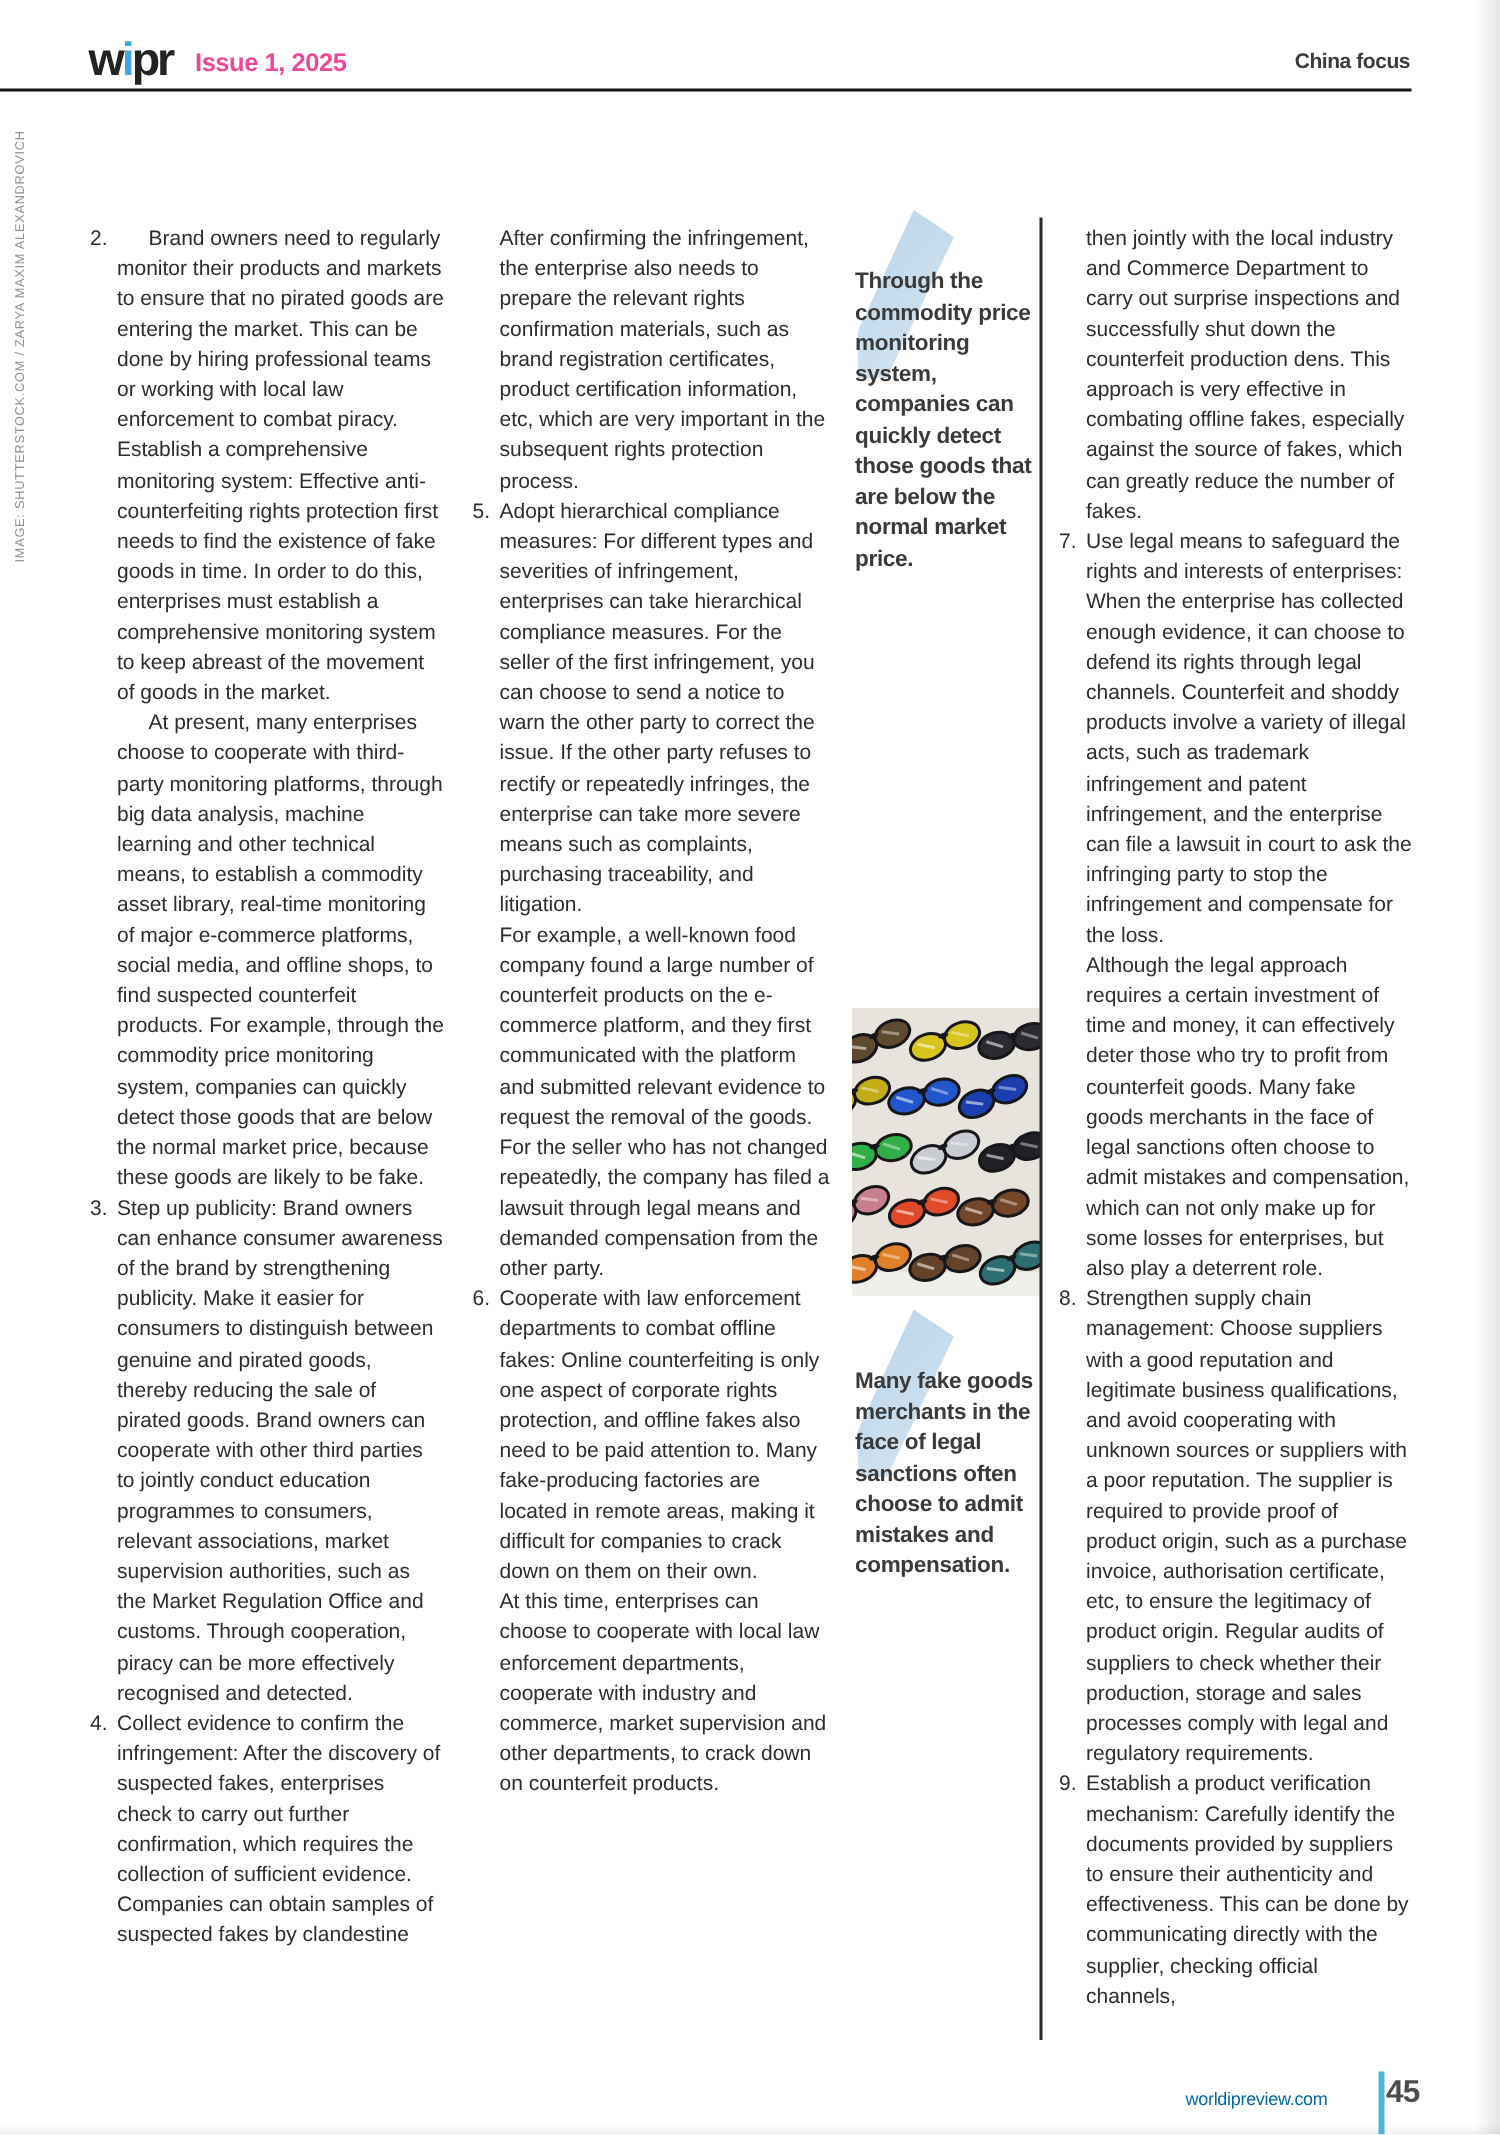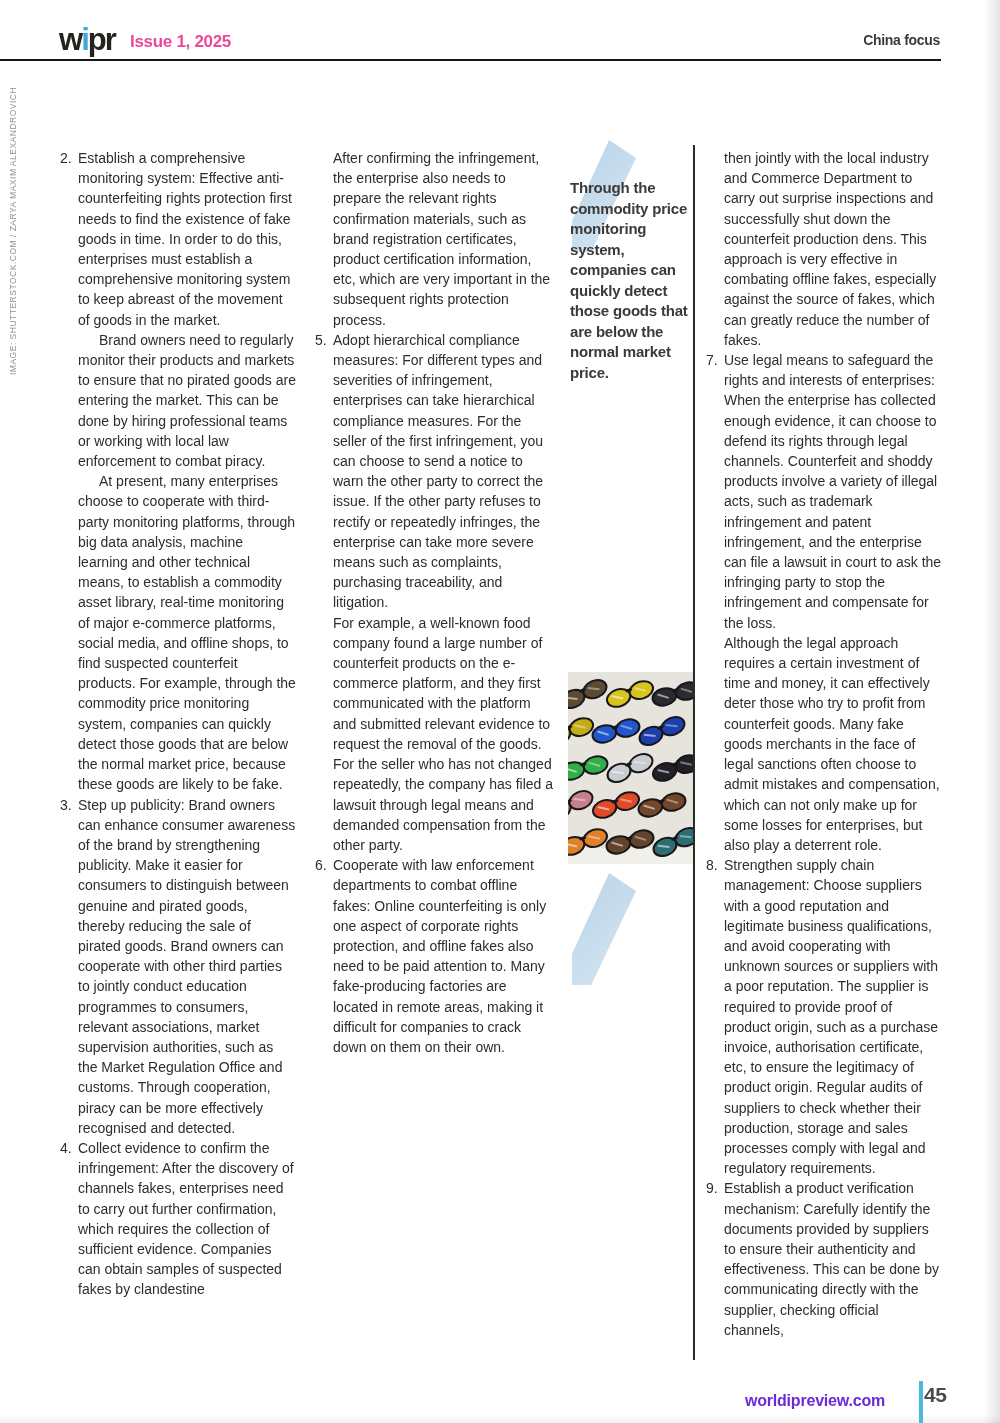--- a/index.html
+++ b/index.html
@@ -42,66 +42,67 @@
   #quote1{top:0;}
   #quote2{top:733px;}
   .ribbon{position:absolute;left:2px;top:0;width:64px;height:112px;
         background:linear-gradient(135deg,#b9d4e9,#d6e6f2);
         clip-path:polygon(0% 72%,58% 0%,100% 16%,30% 100%,0% 100%);}
   .quote-text{position:relative;}
   .photo{position:absolute;left:-2px;top:532px;width:126px;height:192px;}
   .photo svg{display:block;width:126px;height:192px;}
 
   
-  .site{position:absolute;right:115px;top:1392px;font-size:16px;font-weight:700;
-        color:#6d28d9;letter-spacing:-0.2px;}
+  .site{position:absolute;right:115px;top:1392px;font-size:12px;font-weight:400;
+        color:#0369a1;letter-spacing:-0.2px;}
   .footer-bar{position:absolute;left:919px;top:1381px;width:4px;height:42px;background:#49b8da;}
   .pagenum{position:absolute;left:924px;top:1383px;width:26px;text-align:left;
         font-size:21px;font-weight:700;color:#4c4c4c;letter-spacing:-0.5px;}
 </style>
 </head>
 <body>
 
 <div class="page">
 
   <div class="logo"><span>w</span><span class="blue">i</span><span>pr</span></div>
   <div class="issue">Issue 1, 2025</div>
   <div class="section">China focus</div>
   <div class="header-rule"></div>
 
   <div class="credit">IMAGE: SHUTTERSTOCK.COM / ZARYA MAXIM ALEXANDROVICH</div>
 
   <div class="col" id="col1">
       <div class="item">
         <span class="num">2.</span>
+        <div class="para indent">Brand owners need to regularly monitor their products and markets to ensure that no pirated goods are entering the market. This can be done by hiring professional teams or working with local law enforcement to combat piracy.</div>
         <div class="para">Establish a comprehensive monitoring system: Effective anti-counterfeiting rights protection first needs to find the existence of fake goods in time. In order to do this, enterprises must establish a comprehensive monitoring system to keep abreast of the movement of goods in the market.</div>
-        <div class="para indent">Brand owners need to regularly monitor their products and markets to ensure that no pirated goods are entering the market. This can be done by hiring professional teams or working with local law enforcement to combat piracy.</div>
         <div class="para indent">At present, many enterprises choose to cooperate with third-party monitoring platforms, through big data analysis, machine learning and other technical means, to establish a commodity asset library, real-time monitoring of major e-commerce platforms, social media, and offline shops, to find suspected counterfeit products. For example, through the commodity price monitoring system, companies can quickly detect those goods that are below the normal market price, because these goods are likely to be fake.</div>
       </div>
       <div class="item">
         <span class="num">3.</span>
         <div class="para">Step up publicity: Brand owners can enhance consumer awareness of the brand by strengthening publicity. Make it easier for consumers to distinguish between genuine and pirated goods, thereby reducing the sale of pirated goods. Brand owners can cooperate with other third parties to jointly conduct education programmes to consumers, relevant associations, market supervision authorities, such as the Market Regulation Office and customs. Through cooperation, piracy can be more effectively recognised and detected.</div>
       </div>
       <div class="item">
         <span class="num">4.</span>
-        <div class="para">Collect evidence to confirm the infringement: After the discovery of channels fakes, enterprises need to carry out further confirmation, which requires the collection of sufficient evidence. Companies can obtain samples of suspected fakes by clandestine</div>
+        <div class="para">Collect evidence to confirm the infringement: After the discovery of suspected fakes, enterprises check to carry out further confirmation, which requires the collection of sufficient evidence. Companies can obtain samples of suspected fakes by clandestine</div>
       </div>
     </div>
   <div class="col" id="col2">
       <div class="item">
         <div class="para">After confirming the infringement, the enterprise also needs to prepare the relevant rights confirmation materials, such as brand registration certificates, product certification information, etc, which are very important in the subsequent rights protection process.</div>
       </div>
       <div class="item">
         <span class="num">5.</span>
         <div class="para">Adopt hierarchical compliance measures: For different types and severities of infringement, enterprises can take hierarchical compliance measures. For the seller of the first infringement, you can choose to send a notice to warn the other party to correct the issue. If the other party refuses to rectify or repeatedly infringes, the enterprise can take more severe means such as complaints, purchasing traceability, and litigation.</div>
         <div class="para">For example, a well-known food company found a large number of counterfeit products on the e-commerce platform, and they first communicated with the platform and submitted relevant evidence to request the removal of the goods. For the seller who has not changed repeatedly, the company has filed a lawsuit through legal means and demanded compensation from the other party.</div>
       </div>
       <div class="item">
         <span class="num">6.</span>
         <div class="para">Cooperate with law enforcement departments to combat offline fakes: Online counterfeiting is only one aspect of corporate rights protection, and offline fakes also need to be paid attention to. Many fake-producing factories are located in remote areas, making it difficult for companies to crack down on them on their own.</div>
+        <div class="para">At this time, enterprises can choose to cooperate with local law enforcement departments, cooperate with industry and commerce, market supervision and other departments, to crack down on counterfeit products.</div>
       </div>
     </div>
   <div class="col" id="col4">
       <div class="item">
         <div class="para">then jointly with the local industry and Commerce Department to carry out surprise inspections and successfully shut down the counterfeit production dens. This approach is very effective in combating offline fakes, especially against the source of fakes, which can greatly reduce the number of fakes.</div>
       </div>
       <div class="item">
         <span class="num">7.</span>
         <div class="para">Use legal means to safeguard the rights and interests of enterprises: When the enterprise has collected enough evidence, it can choose to defend its rights through legal channels. Counterfeit and shoddy products involve a variety of illegal acts, such as trademark infringement and patent infringement, and the enterprise can file a lawsuit in court to ask the infringing party to stop the infringement and compensate for the loss.</div>
         <div class="para">Although the legal approach requires a certain investment of time and money, it can effectively deter those who try to profit from counterfeit goods. Many fake goods merchants in the face of legal sanctions often choose to admit mistakes and compensation, which can not only make up for some losses for enterprises, but also play a deterrent role.</div>
@@ -227,20 +228,21 @@
             <ellipse cx="-12" cy="0" rx="12" ry="8.5" fill="#2d6e72" stroke="#17171a" stroke-width="2"></ellipse>
             <ellipse cx="12" cy="0" rx="12" ry="8.5" fill="#2d6e72" stroke="#17171a" stroke-width="2"></ellipse>
             <path d="M -3 -3 Q 0 -6 3 -3" fill="none" stroke="#17171a" stroke-width="2"></path>
             <line x1="-18" y1="-4" x2="-8" y2="2" stroke="rgba(255,255,255,0.55)" stroke-width="2"></line>
             <line x1="6" y1="-4" x2="16" y2="2" stroke="rgba(255,255,255,0.4)" stroke-width="2"></line>
           </g>
         </svg>
     </div>
     <div class="quote" id="quote2">
       <div class="ribbon"></div>
+      <div class="quote-text">Many fake goods merchants in the face of legal sanctions often choose to admit mistakes and compensation.</div>
     </div>
   </div>
   <div class="vrule"></div>
 
   <div class="site">worldipreview.com</div>
   <div class="footer-bar"></div>
   <div class="pagenum">45</div>
 
 </div>
 

